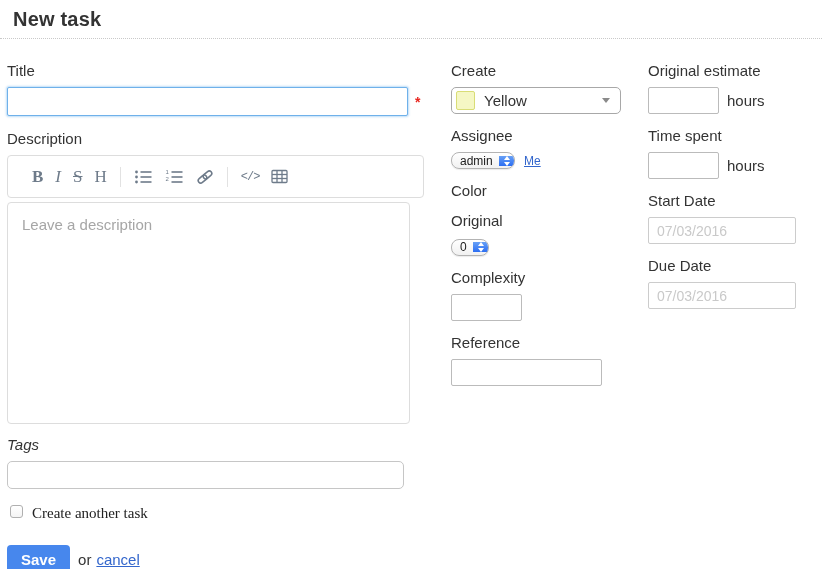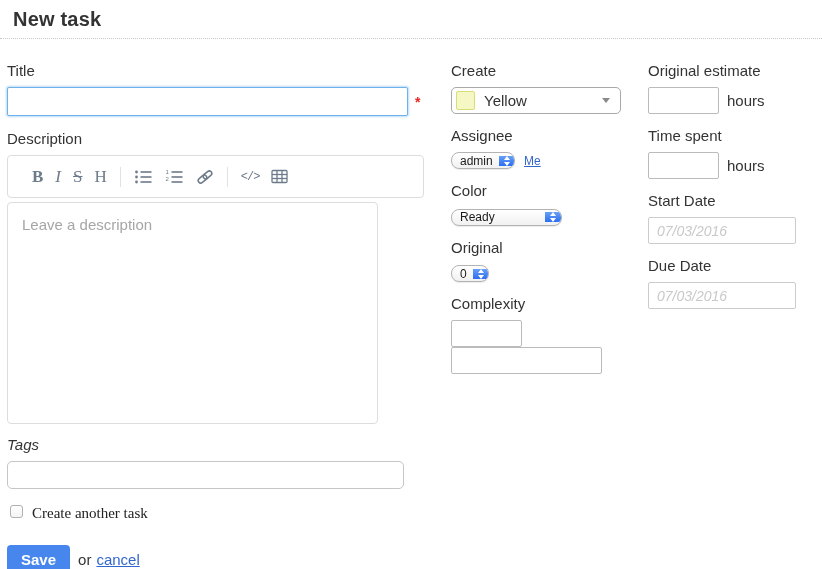--- a/index.html
+++ b/index.html
@@ -16,40 +16,40 @@
   .form-area { display: flex; align-items: flex-start; padding-left: 7px; margin-top: 23px; }
 
   .field-label { display: block; font-size: 15px; color: #333; margin-bottom: 8px; }
   .gap-top { margin-top: 13px; }
 
   
   .col-left { width: 418px; flex: none; }
 
   .title-row { display: flex; align-items: center; }
   .input { border: 1px solid #ccc; border-radius: 2px; height: 27px; padding: 3px 8px;
-           font-family: inherit; font-size: 14px; color: #333; background: #fff; outline: none; font-style: italic; }
+           font-family: inherit; font-size: 14px; color: #333; background: #fff; outline: none; }
   .title-input { width: 401px; height: 29px; border: 1px solid #6fb1ea; border-radius: 2px;
                  box-shadow: 0 0 2px 1px rgba(111,177,234,0.45); }
   .required-star { color: #e8261f; font-size: 14px; margin-left: 7px; font-weight: bold; }
 
   .desc-label { margin-top: 14px; }
   .editor-toolbar { width: 417px; height: 43px; border: 1px solid #ddd; border-radius: 4px;
                     display: flex; align-items: center; padding: 0 10px 0 18px; background: #fff; }
   .tb-btn { background: none; border: none; cursor: pointer; padding: 2px 6px;
             display: flex; align-items: center; justify-content: center; }
   .tb-letter { font-family: "Liberation Serif", "DejaVu Serif", serif; font-size: 17px; color: #6e7b8a; line-height: 1; }
   .tb-bold { font-weight: bold; }
   .tb-italic { font-style: italic; }
   .tb-strike { text-decoration: line-through; }
   .tb-sep { width: 1px; height: 20px; background: #e2e2e2; margin: 0 7px; flex: none; }
   .tb-svg { stroke: #6e7b8a; fill: none; stroke-width: 1.6; }
   .tb-svg .fill { fill: #6e7b8a; stroke: none; }
   .tb-code { font-family: "Liberation Mono", "DejaVu Sans Mono", monospace; font-size: 12px; color: #6e7b8a; letter-spacing: -1px; }
 
-  .editor-textarea { display: block; width: 371px; height: 222px; margin-top: 4px;
+  .editor-textarea { display: block; width: 403px; height: 222px; margin-top: 4px;
                      border: 1px solid #ddd; border-radius: 4px; padding: 13px 14px;
                      font-family: inherit; font-size: 15px; color: #333; resize: none; outline: none; }
   .editor-textarea::placeholder { color: #a6a6a6; opacity: 1; }
 
   .tags-label { margin-top: 12px; font-style: italic; }
   .tags-input { width: 397px; height: 28px; border: 1px solid #c6c6c6; border-radius: 5px; }
 
   .check-row { margin-top: 16px; display: flex; align-items: flex-start; cursor: default; font-family: Liberation Serif, serif; }
   .checkbox { width: 13px; height: 13px; border: 1px solid #b0b0b0; border-radius: 3px;
               background: linear-gradient(#fff, #f4f4f4); margin-left: 3px; flex: none; cursor: pointer; }
@@ -207,40 +207,34 @@
           <span class="sel-text">admin</span>
           <span class="sel-caret">
               <span class="chev-up"></span>
               <span class="chev-down"></span>
             </span>
         </div>
         <a class="link me-link">Me</a>
       </div>
 
       <label class="field-label gap-top">Color</label>
-      <div class="mac-select sel-column">
-        <span class="sel-text">Ready</span>
-        <span class="sel-caret">
-            <span class="chev-up"></span>
-            <span class="chev-down"></span>
-          </span>
-      </div>
 
       <label class="field-label gap-top">Original</label>
       <div class="mac-select sel-priority">
         <span class="sel-text">0</span>
         <span class="sel-caret">
             <span class="chev-up"></span>
             <span class="chev-down"></span>
           </span>
       </div>
 
       <label class="field-label gap-top">Complexity</label>
       <input class="input small-input" type="text" value="" style="">
 
+      <label class="field-label gap-top">Reference</label>
       <input class="input ref-input" type="text" value="" style="">
     </div>
 
     <div class="col-right">
 
       <label class="field-label">Original estimate</label>
       <div class="hours-row">
         <input class="input small-input" type="text" value="" style="">
         <span class="hours-suffix">hours</span>
       </div>

